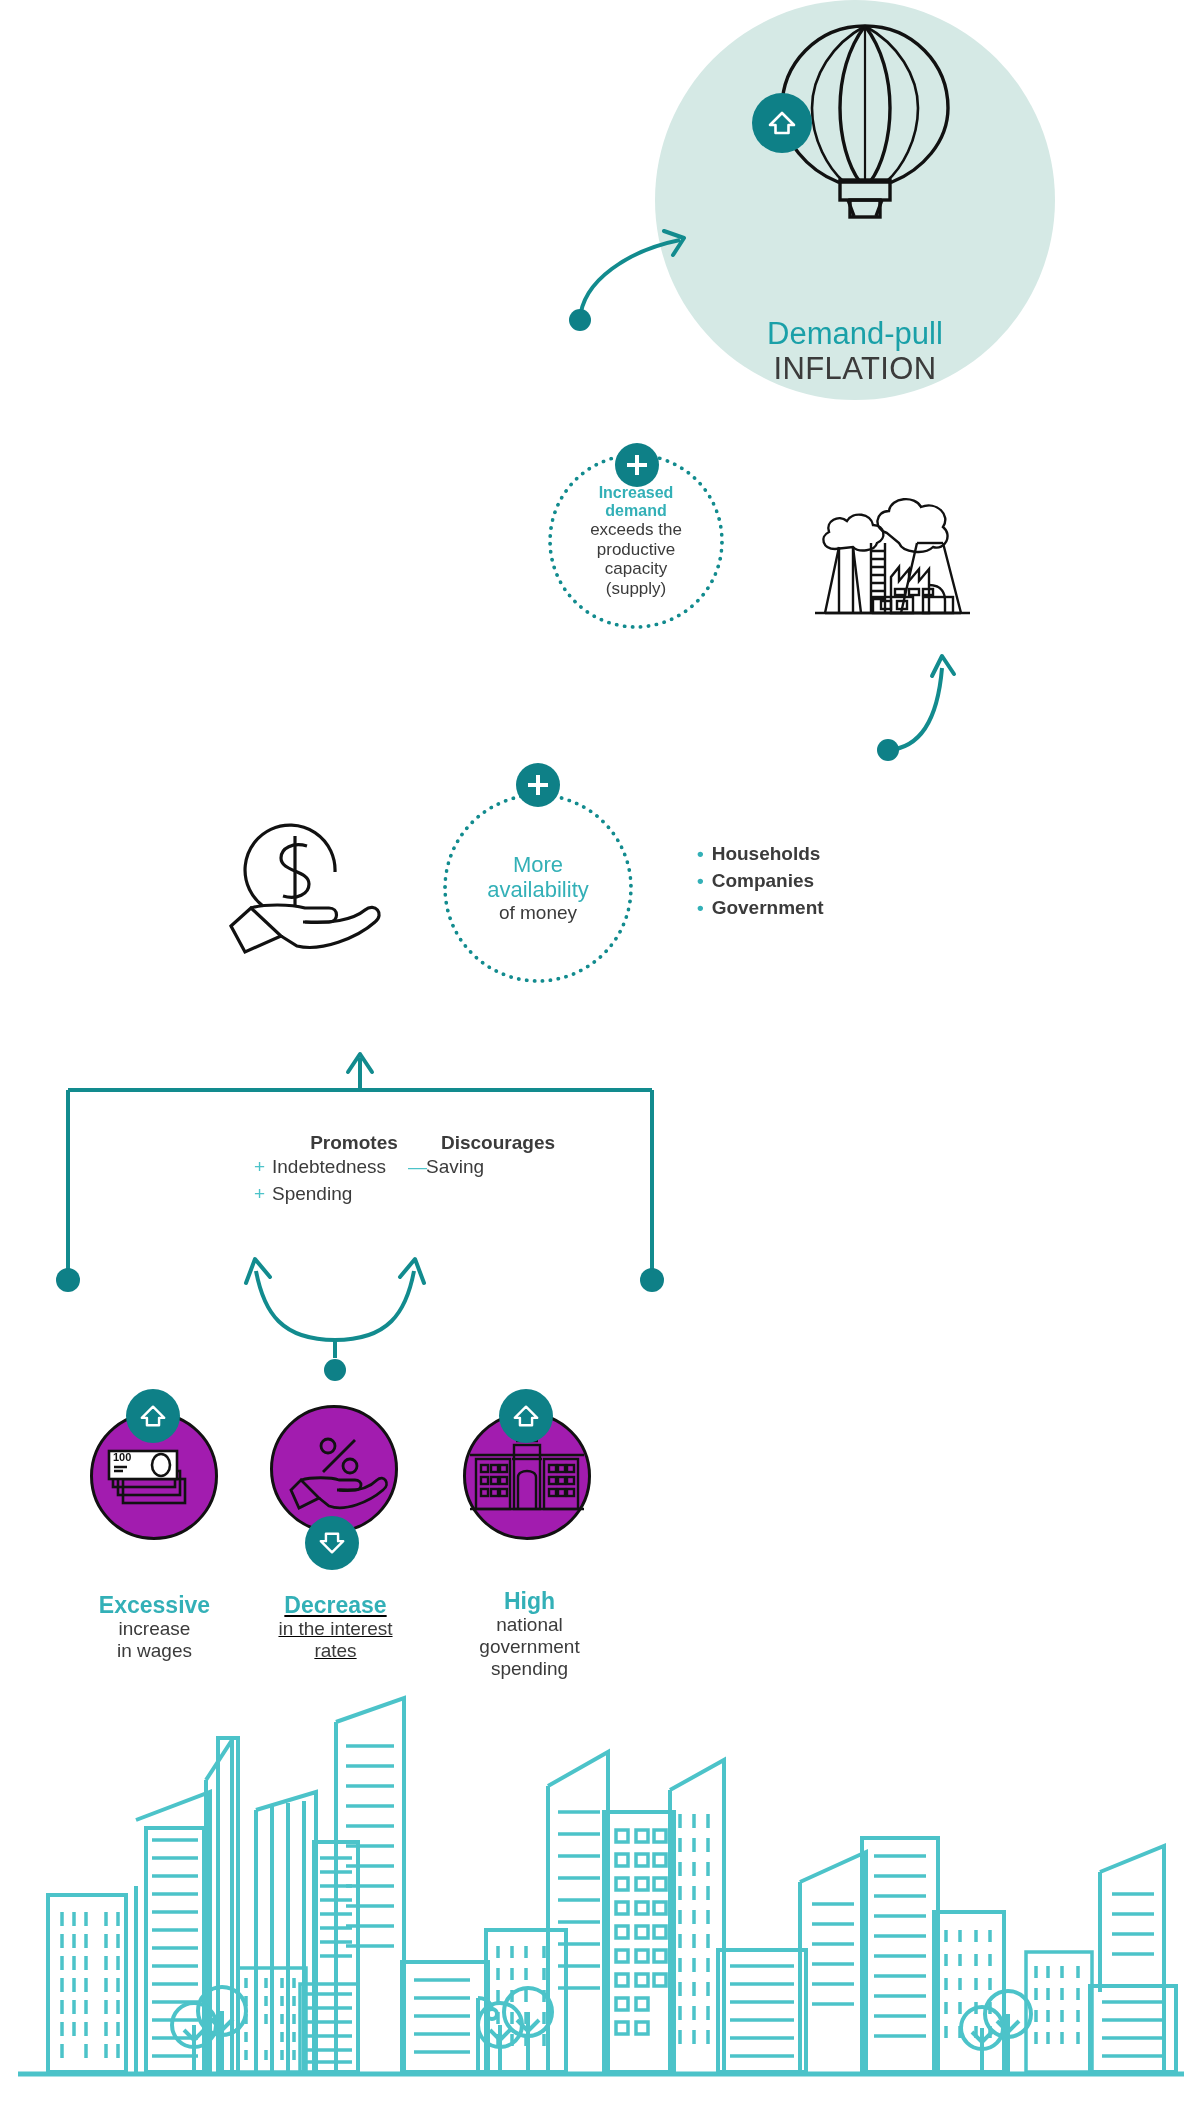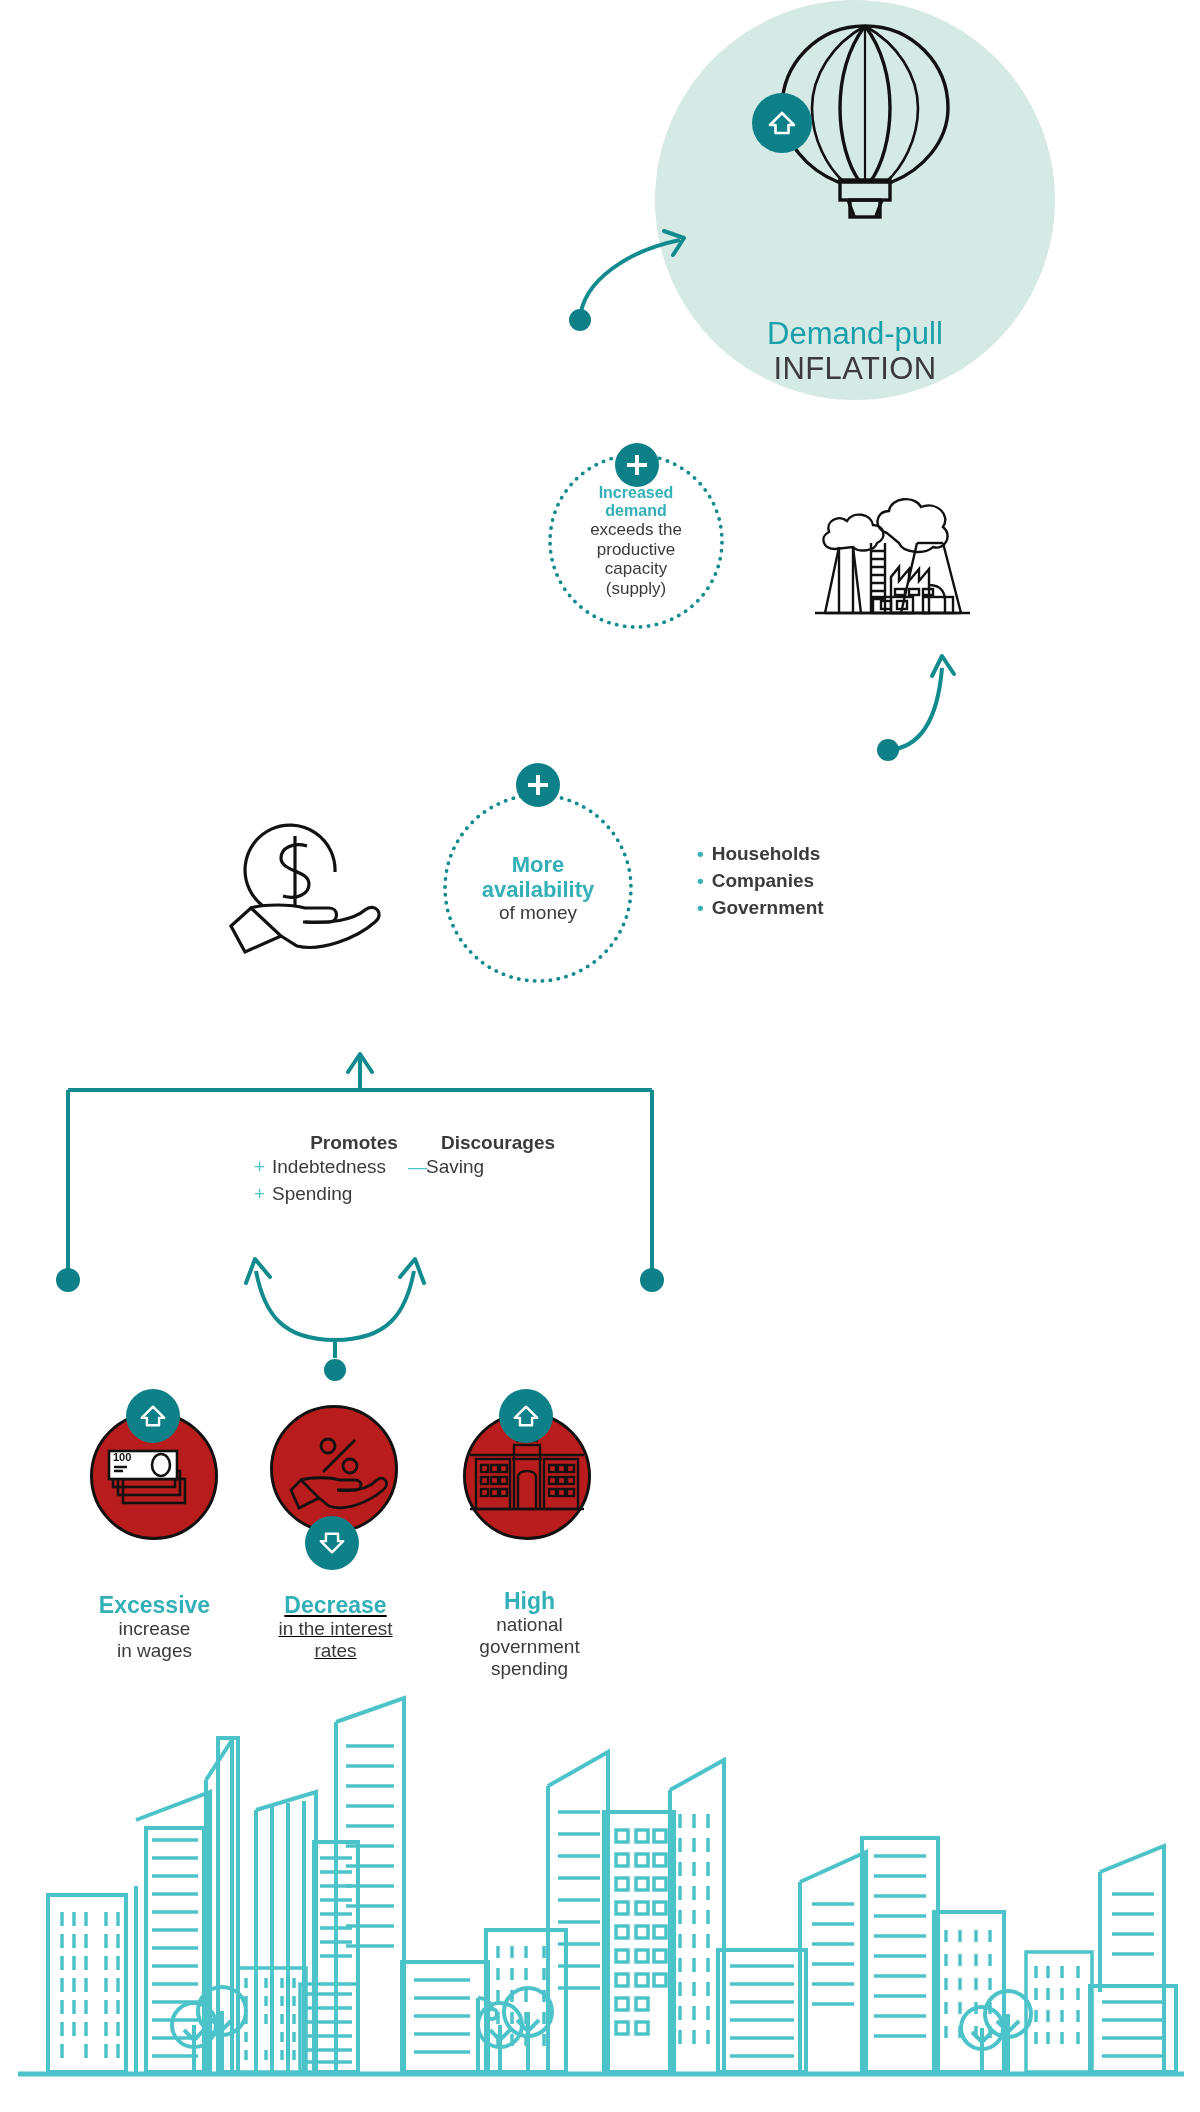--- a/index.html
+++ b/index.html
@@ -51,21 +51,21 @@
 
   
   #money-bubble {
     left: 443px; top: 793px; width: 190px; height: 190px;
     border-radius: 50%;
     border: 4px dotted #128b8e;
     display: flex; flex-direction: column;
     align-items: center; justify-content: center;
     text-align: center; line-height: 1.14;
   }
-  #money-bubble .hl { font-size: 22px; color: #33b0b7; font-weight: 700; }
+  #money-bubble .hl { font-size: 22px; color: #33b0b7; font-weight: 400; }
   #money-bubble .tx { font-size: 19px; color: #3b3b3b; }
   #money-plus {
     left: 516px; top: 763px; width: 44px; height: 44px;
     border-radius: 50%; background: #0e8087;
     display: flex; align-items: center; justify-content: center;
   }
 
   
   #actors { left: 697px; top: 840px; }
   #actors li {
@@ -79,21 +79,21 @@
   
   #pd { left: 215px; top: 1132px; width: 450px; }
   .pd-col { position: absolute; top: 0; }
   .pd-head { font-size: 19px; font-weight: bold; color: #3b3b3b; text-align: center; }
   .pd-row { font-size: 19px; color: #3b3b3b; white-space: nowrap; line-height: 1.42; }
   .pd-sign { color: #4cc3c9; font-weight: 500; display: inline-block; width: 18px; }
 
   
   .icon-circle {
     border-radius: 50%; border: 3px solid #111;
-    background: #b91c1c;
+    background: #a21caf;
   }
   .badge {
     border-radius: 50%; background: #0e8087;
     display: flex; align-items: center; justify-content: center;
   }
 
   
   .cap { position: absolute; text-align: center; line-height: 1.15; }
   .cap .hl { font-size: 23px; color: #33b0b7; font-weight: 600; display: block; }
   .cap .tx { font-size: 19px; color: #3b3b3b; display: block; }

